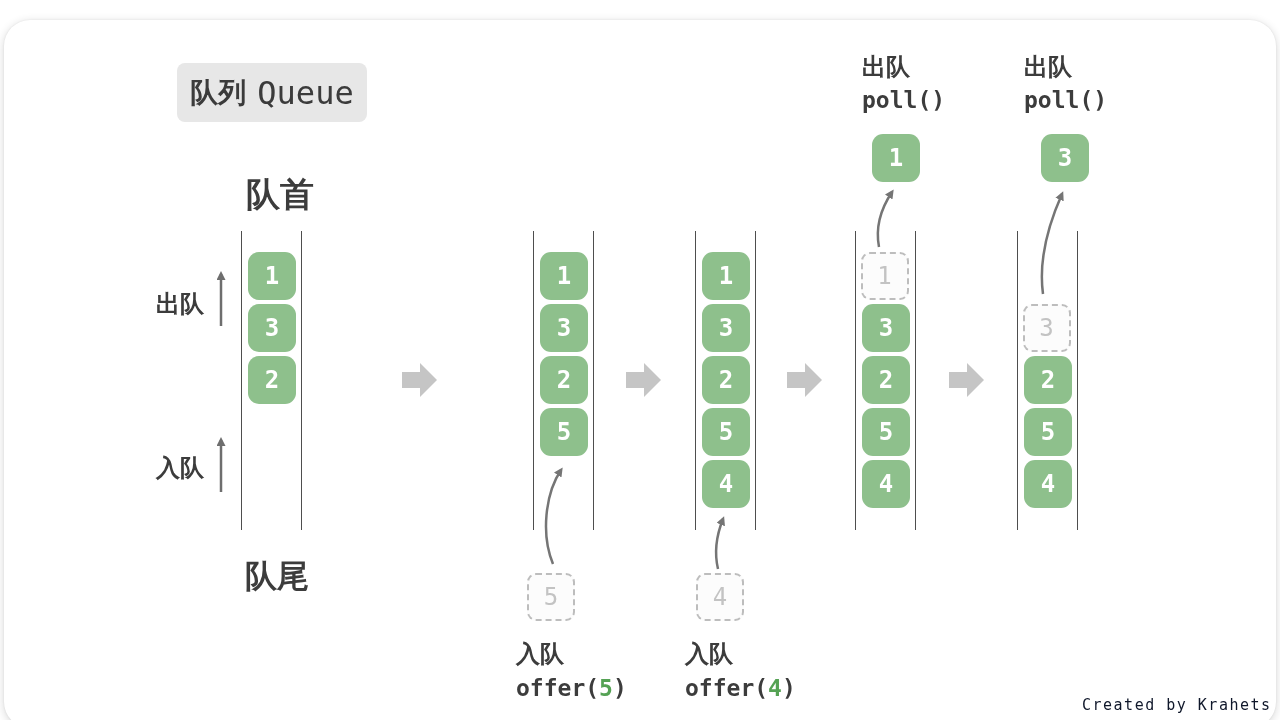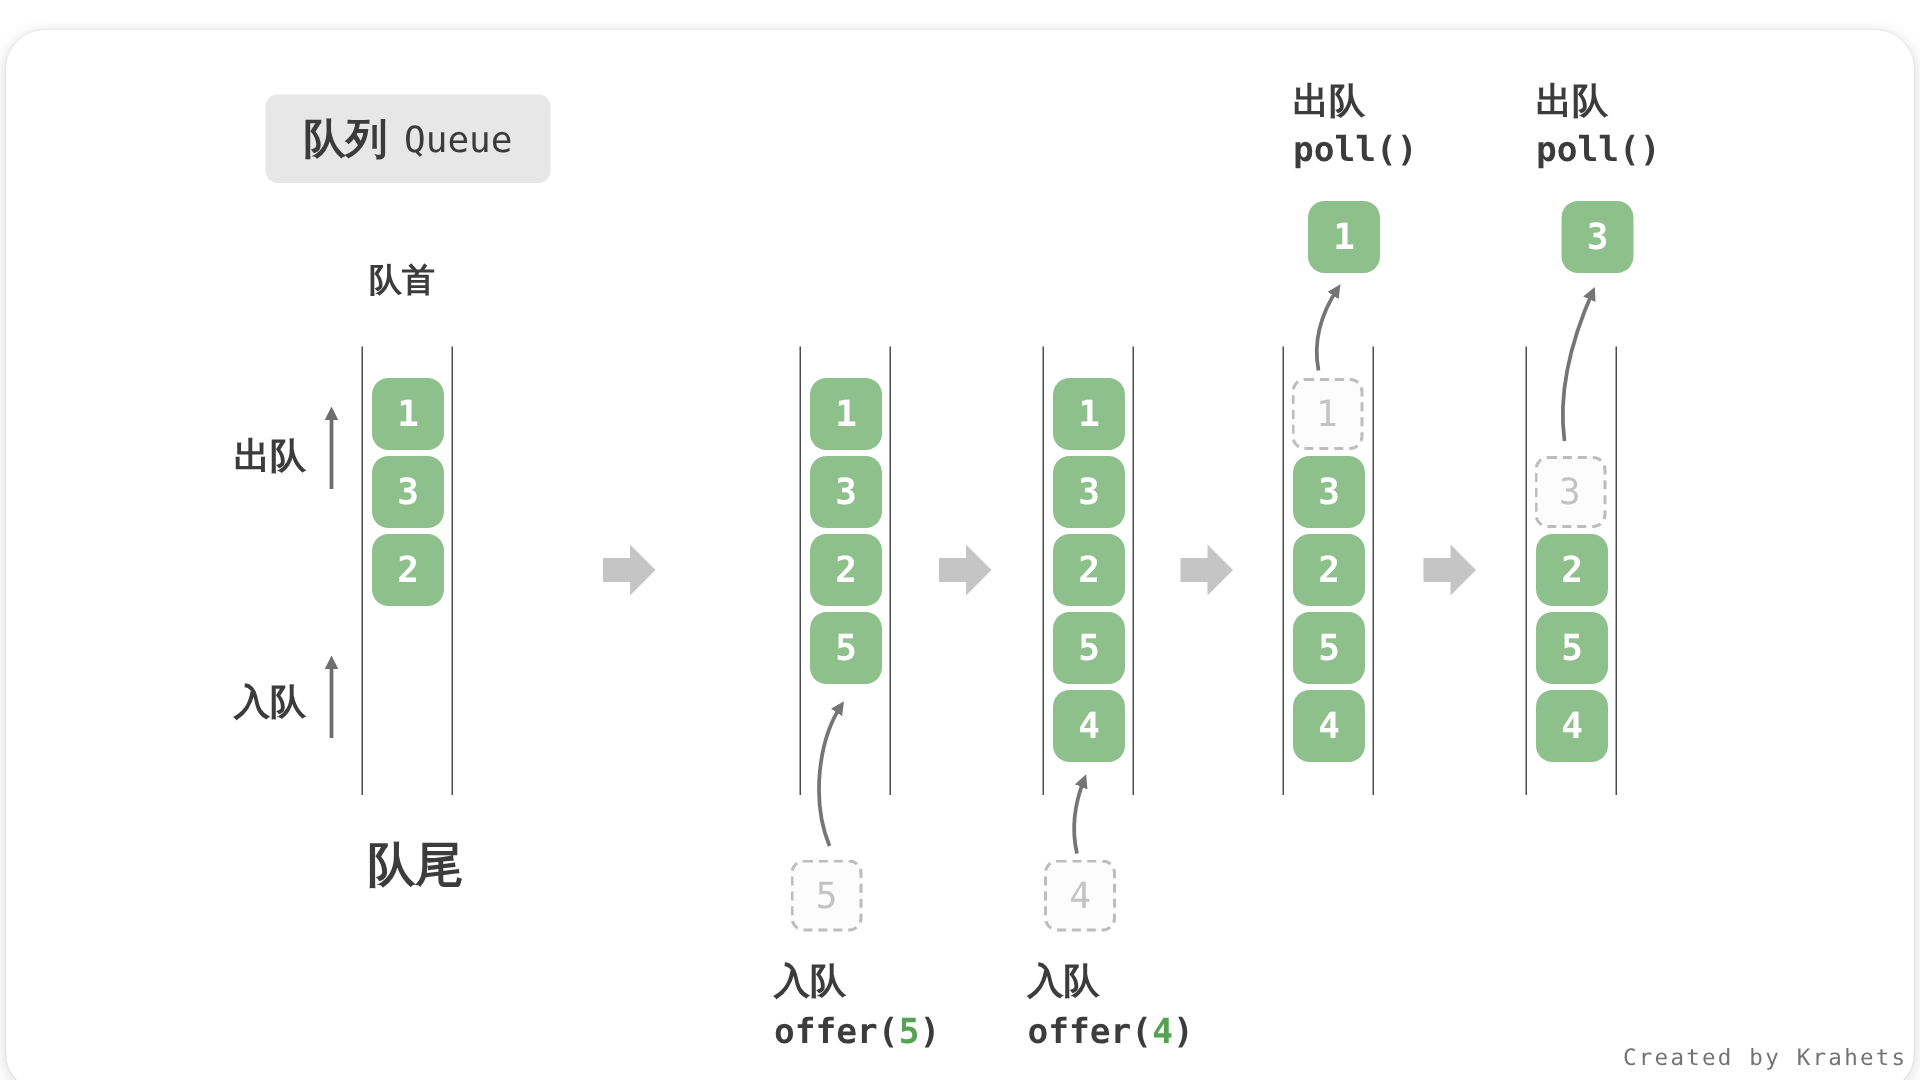--- a/index.html
+++ b/index.html
@@ -8,24 +8,24 @@
   .card { position:absolute; left:4px; top:20px; width:1272px; height:708px;
           background:#ffffff; border-radius:26px;
           box-shadow:0 2px 10px rgba(0,0,0,0.16), 0 0 2px rgba(0,0,0,0.08); }
   .canvas { position:absolute; inset:0; }
 
   .title-chip { position:absolute; left:173px; top:43px; width:190px; height:59px;
                 background:#e7e7e7; border-radius:8px; display:flex; align-items:center;
                 justify-content:center; gap:11px; }
   .title-zh { font-size:28px; font-weight:700; color:#3b3b3b; }
   .title-en { font-family:"DejaVu Sans Mono","Liberation Mono",monospace;
-              font-size:24px; color:#3b3b3b; }
+              font-size:32px; color:#3b3b3b; }
 
   .zh-label { position:absolute; font-weight:700; color:#3c3c3c; white-space:nowrap; }
-  .lbl-front  { left:242px; top:152px; font-size:22px; }
+  .lbl-front  { left:242px; top:152px; font-size:34px; }
   .lbl-rear   { left:241px; top:535px; font-size:32px; }
   .lbl-deq    { left:152px; top:268px; font-size:24px; }
   .lbl-enq    { left:152px; top:432px; font-size:24px; }
 
   .queue { position:absolute; top:211px; width:61px; height:299px;
            border-left:1.5px solid #4e4e4e; border-right:1.5px solid #4e4e4e; }
   .cell  { position:absolute; left:6px; width:48px; height:48px; border-radius:11px;
            background:#8ec08c; color:#ffffff; display:flex; align-items:center;
            justify-content:center; font-family:"DejaVu Sans Mono","Liberation Mono",monospace;
            font-size:24px; font-weight:700; }
@@ -45,21 +45,21 @@
 
   .op-action { position:absolute; font-size:24px; font-weight:700; color:#3c3c3c; white-space:nowrap; }
   .op-code   { position:absolute; font-family:"DejaVu Sans Mono","Liberation Mono",monospace;
                font-size:23px; font-weight:600; color:#3c3c3c; white-space:nowrap;text-align:right; }
   .arg-green { color:#55a254; font-weight:700; }
 
   svg.overlay { position:absolute; inset:0; pointer-events:none; }
 
   .watermark { position:absolute; left:1078px; top:676px;
                font-family:"DejaVu Sans Mono","Liberation Mono",monospace;
-               font-size:15px; color:#737373; letter-spacing:1.5px; white-space:nowrap; }
+               font-size:15px; color:#0f172a; letter-spacing:1.5px; white-space:nowrap; }
 </style>
 </head>
 <body>
 
 <div class="card">
 <div class="canvas">
 
   <div class="title-chip">
     <span class="title-zh">队列</span>
     <span class="title-en">Queue</span>

